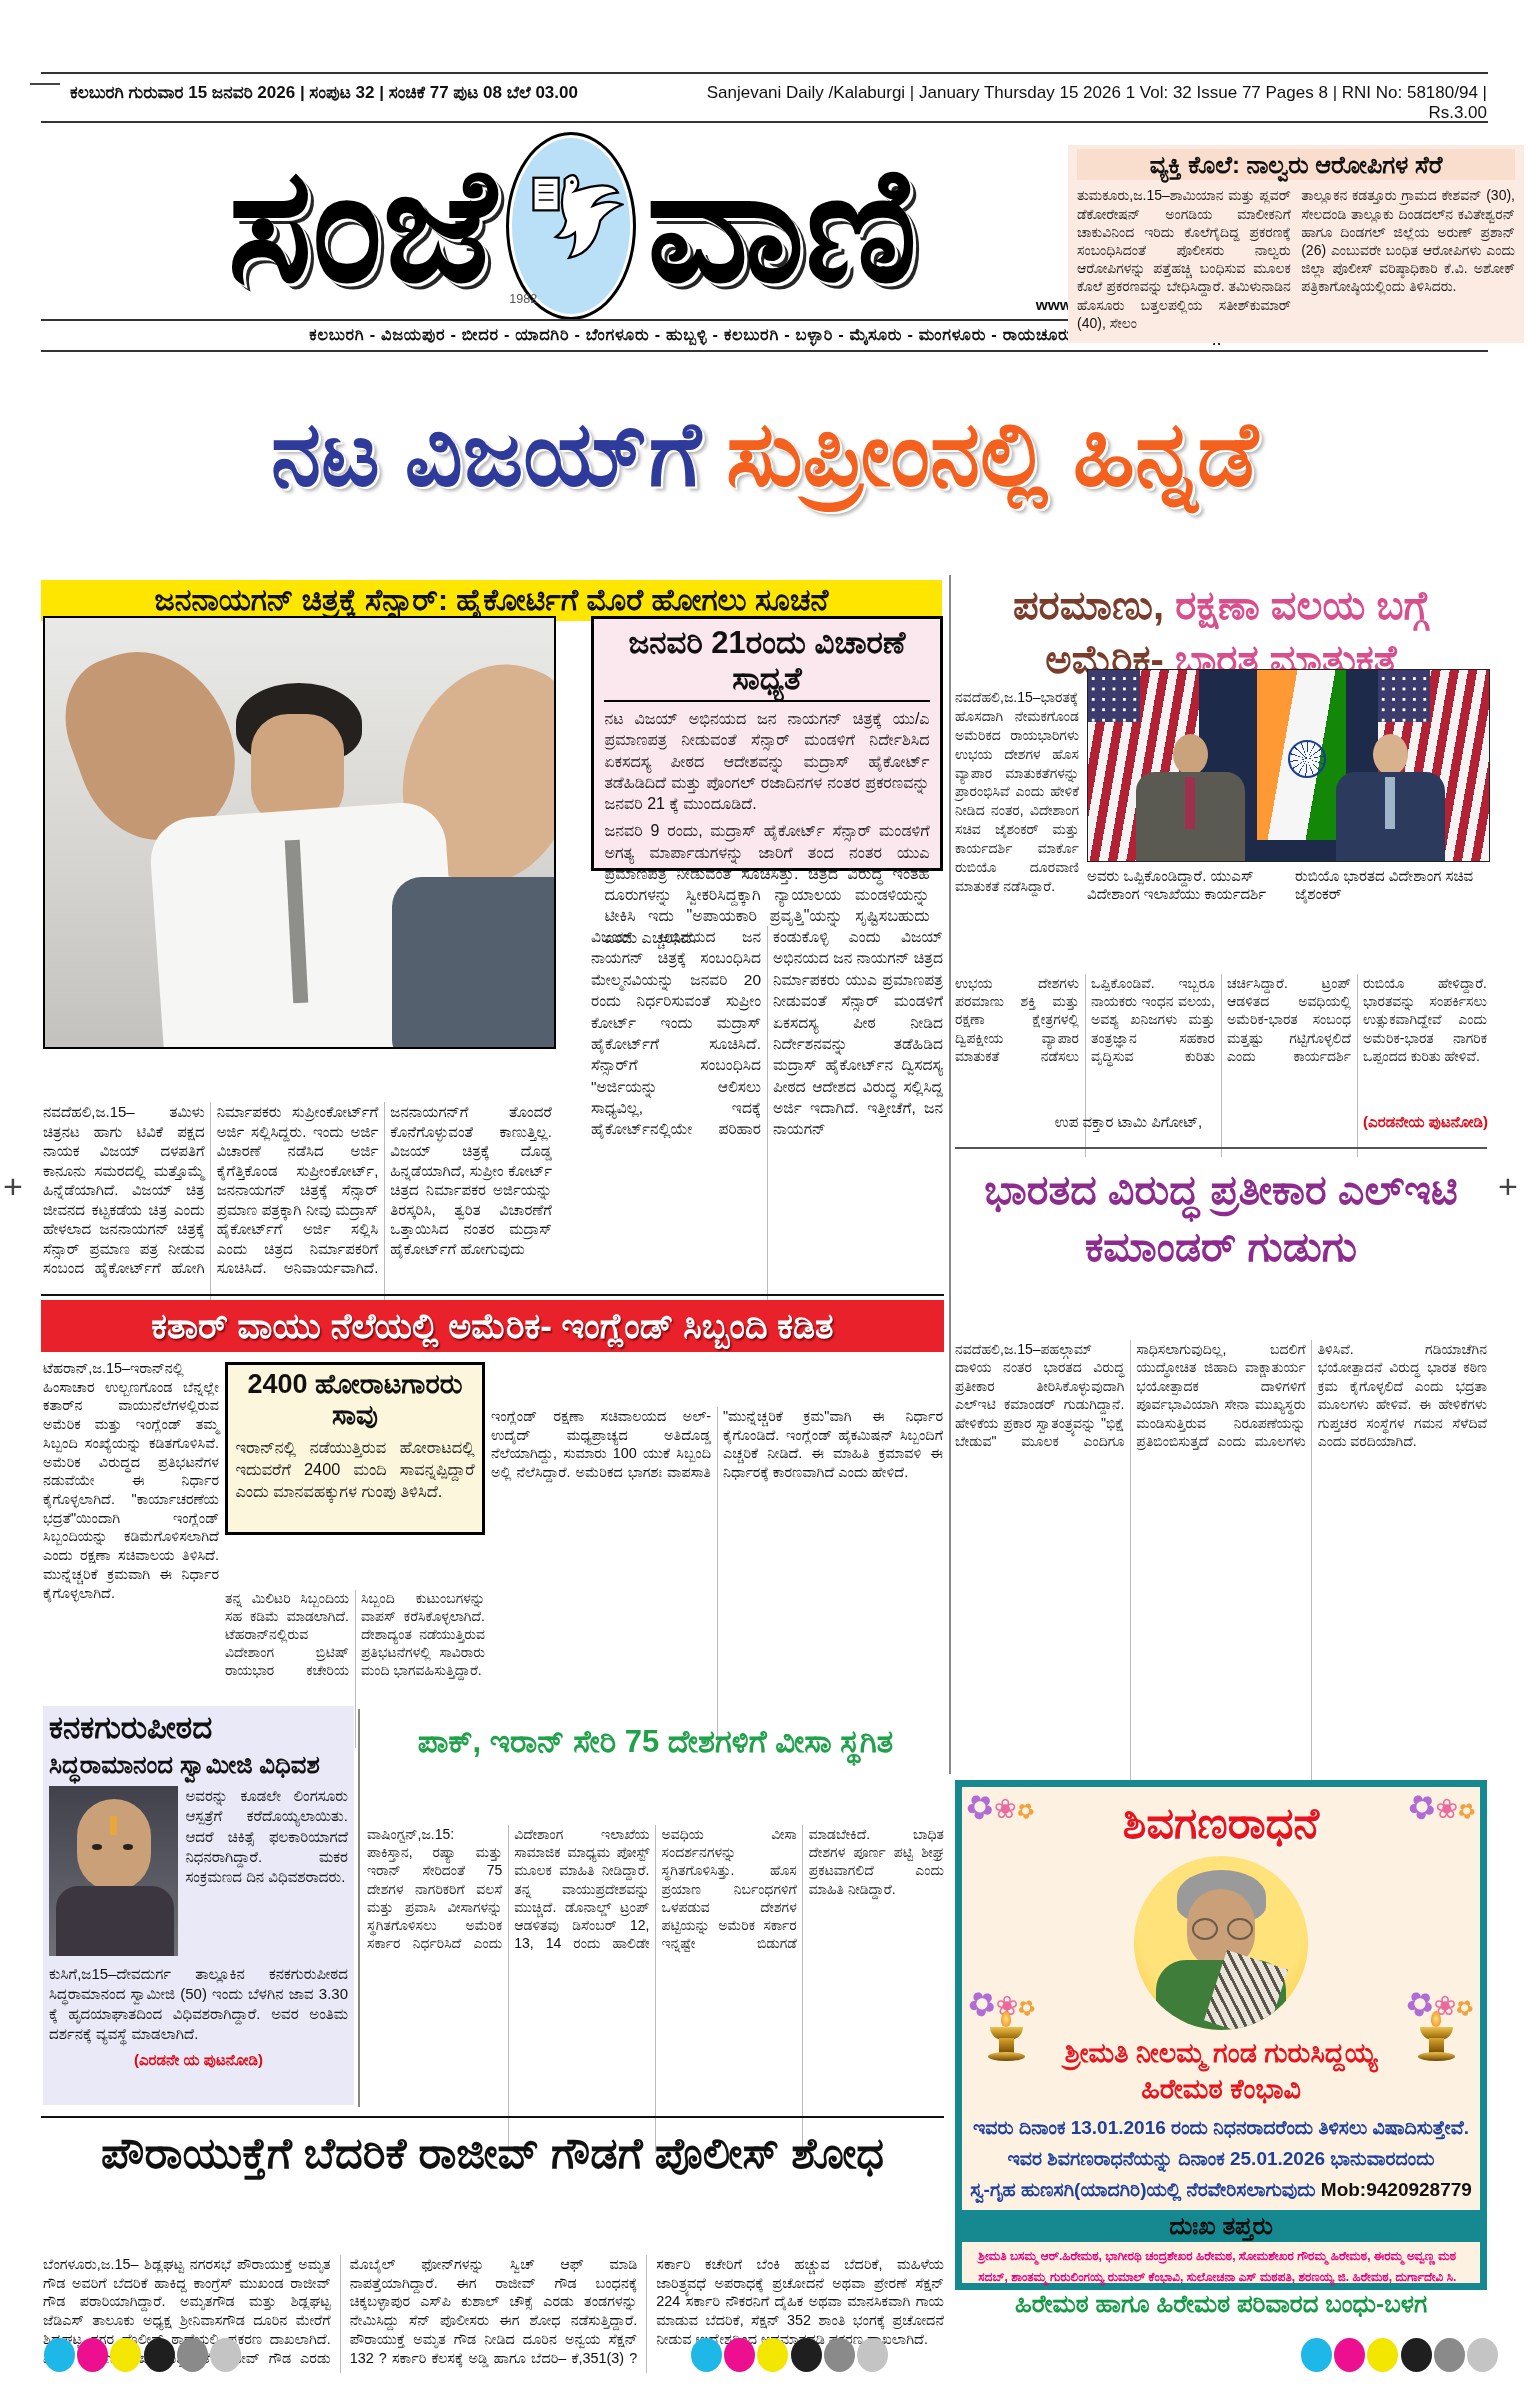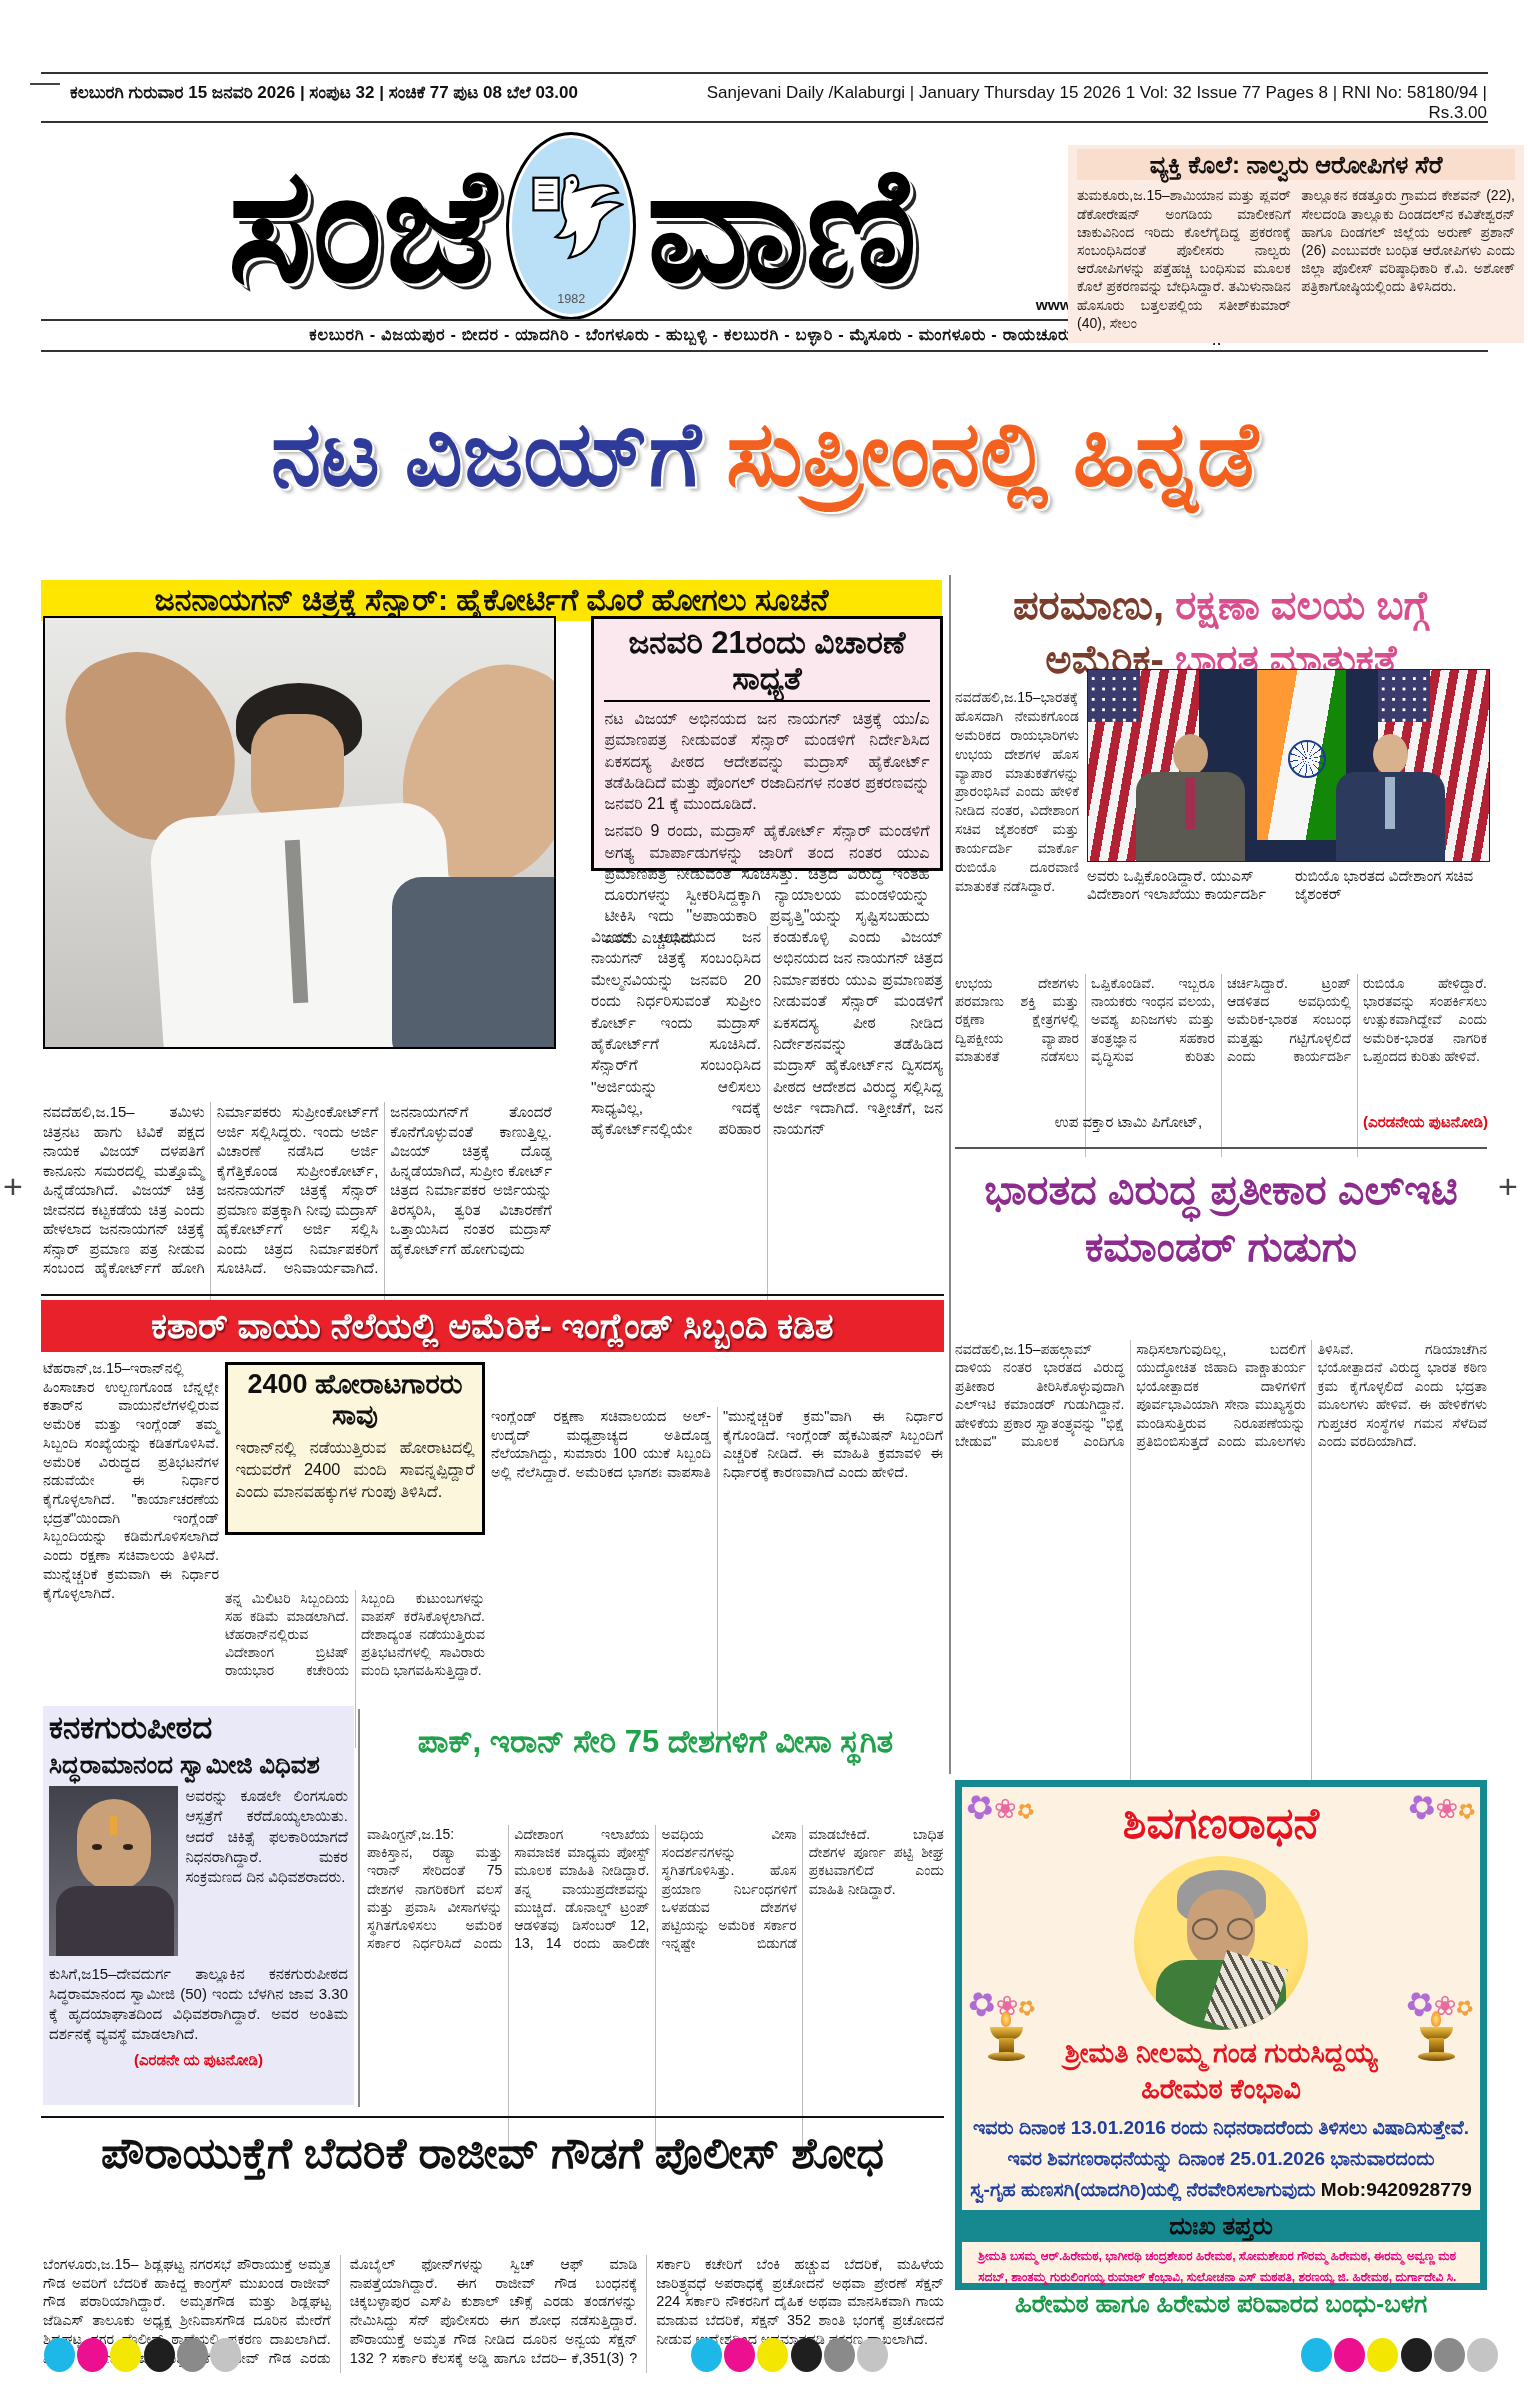--- a/index.html
+++ b/index.html
@@ -15,21 +15,21 @@
   #hdr-kn{left:70px;top:83px;font-size:17px;font-weight:bold;}
   #hdr-en{left:702px;top:83px;width:785px;text-align:right;font-size:17px;}
   #hdr-rule2{left:41px;top:121px;width:1447px;height:1.5px;}
   
   #masthead{left:81px;top:133px;width:983px;height:185px;display:flex;align-items:center;justify-content:center;gap:10.4px;}
   .mast-word{font-size:159px;line-height:1;font-weight:900;color:#000;
              text-shadow:3px 3px 0 #fff,6px 6px 0 rgba(0,0,0,.85);}
   #mast-logo{width:124px;height:182px;border-radius:50%;background:#b9e0f6;border:3.7px solid #000;
              box-shadow:inset 0 0 0 3px #fff;position:relative;flex:0 0 auto;}
   #mast-logo svg{position:absolute;left:10.4px;top:22px;}
-  #logo-year{position:absolute;bottom:10.4px;width:100%;text-align:center;font-size:12.6px;color:#555;}
+  #logo-year{position:absolute;bottom:10.4px;width:100%;font-size:12.6px;color:#555;}
   #contact-line{left:813px;top:296px;width:674px;text-align:right;font-size:15.5px;font-weight:bold;}
   #cities-rule1{left:41px;top:319px;width:1447px;height:1.5px;}
   #cities{left:41px;top:325px;width:1447px;text-align:center;font-size:16.3px;font-weight:bold;letter-spacing:0.7px;}
   #cities-rule2{left:41px;top:350px;width:1447px;height:1.5px;}
   
   #main-headline{left:30px;top:364px;width:1469px;text-align:center;font-size:90px;font-weight:900;
                  white-space:nowrap;line-height:2.0;}
   #main-headline .p1{color:#2f3b9b;} #main-headline .p2{color:#f4611e;}
   #main-headline span{text-shadow:2.2px 2.2px 0 #fff,4.4px 4.4px 3.7px #b5b5b5;}
   
@@ -183,21 +183,21 @@
   </div>
   <div class="abs" id="contact-line">www.sanjevani.com    gulbarga@sanjevani.com M: 9449871843</div>
   <div class="abs rule" id="cities-rule1"></div>
   <div class="abs" id="cities">ಕಲಬುರಗಿ - ವಿಜಯಪುರ - ಬೀದರ - ಯಾದಗಿರಿ - ಬೆಂಗಳೂರು - ಹುಬ್ಬಳ್ಳಿ - ಕಲಬುರಗಿ - ಬಳ್ಳಾರಿ - ಮೈಸೂರು - ಮಂಗಳೂರು - ರಾಯಚೂರು - ದಾವಣಗೆರೆ - ಶಿವಮೊಗ್ಗ</div>
   <div class="abs rule" id="cities-rule2"></div>
 
   <div class="abs" style="left:1068px;top:145px;width:456px;height:198px;background:#fcebe2;box-sizing:border-box;padding:4.4px 9px;">
     <div style="font-size:24px;font-weight:900;text-align:center;background:#f9ddcd;padding:1.5px 0;">ವ್ಯಕ್ತಿ ಕೊಲೆ: ನಾಲ್ವರು ಆರೋಪಿಗಳ ಸೆರೆ</div>
     <div style="display:flex;gap:10.4px;margin-top:6px;">
       <div class="just" style="width:50%;font-size:14px;line-height:1.3;">ತುಮಕೂರು,ಜ.15–ಶಾಮಿಯಾನ ಮತ್ತು ಪ್ಲವರ್ ಡೆಕೋರೇಷನ್ ಅಂಗಡಿಯ ಮಾಲೀಕನಿಗೆ ಚಾಕುವಿನಿಂದ ಇರಿದು ಕೊಲೆಗೈದಿದ್ದ ಪ್ರಕರಣಕ್ಕೆ ಸಂಬಂಧಿಸಿದಂತೆ ಪೊಲೀಸರು ನಾಲ್ವರು ಆರೋಪಿಗಳನ್ನು ಪತ್ತೆಹಚ್ಚಿ ಬಂಧಿಸುವ ಮೂಲಕ ಕೊಲೆ ಪ್ರಕರಣವನ್ನು ಬೇಧಿಸಿದ್ದಾರೆ. ತಮಿಳುನಾಡಿನ ಹೊಸೂರು ಬತ್ತಲಪಲ್ಲಿಯ ಸತೀಶ್‌ಕುಮಾರ್ (40), ಸೇಲಂ</div>
-      <div class="just" style="width:50%;font-size:14px;line-height:1.3;">ತಾಲ್ಲೂಕನ ಕಡತ್ತೂರು ಗ್ರಾಮದ ಕೇಶವನ್ (22), ಸೇಲದಂಡಿ ತಾಲ್ಲೂಕು ದಿಂಡದಲ್‌ನ ಕವಿತೇಶ್ವರನ್ ಹಾಗೂ ದಿಂಡಗಲ್ ಜಿಲ್ಲೆಯ ಅರುಣ್ ಪ್ರಶಾನ್ (26) ಎಂಬುವರೇ ಬಂಧಿತ ಆರೋಪಿಗಳು ಎಂದು ಜಿಲ್ಲಾ ಪೊಲೀಸ್ ವರಿಷ್ಠಾಧಿಕಾರಿ ಕೆ.ವಿ. ಅಶೋಕ್ ಪತ್ರಿಕಾಗೋಷ್ಠಿಯಲ್ಲಿಂದು ತಿಳಿಸಿದರು.</div>
+      <div class="just" style="width:50%;font-size:14px;line-height:1.3;">ತಾಲ್ಲೂಕನ ಕಡತ್ತೂರು ಗ್ರಾಮದ ಕೇಶವನ್ (30), ಸೇಲದಂಡಿ ತಾಲ್ಲೂಕು ದಿಂಡದಲ್‌ನ ಕವಿತೇಶ್ವರನ್ ಹಾಗೂ ದಿಂಡಗಲ್ ಜಿಲ್ಲೆಯ ಅರುಣ್ ಪ್ರಶಾನ್ (26) ಎಂಬುವರೇ ಬಂಧಿತ ಆರೋಪಿಗಳು ಎಂದು ಜಿಲ್ಲಾ ಪೊಲೀಸ್ ವರಿಷ್ಠಾಧಿಕಾರಿ ಕೆ.ವಿ. ಅಶೋಕ್ ಪತ್ರಿಕಾಗೋಷ್ಠಿಯಲ್ಲಿಂದು ತಿಳಿಸಿದರು.</div>
     </div>
   </div>
 
   <div class="abs" id="main-headline">
     <span class="p1">ನಟ ವಿಜಯ್‌ಗೆ </span><span class="p2">ಸುಪ್ರೀಂನಲ್ಲಿ ಹಿನ್ನಡೆ</span>
   </div>
 
   <div class="abs" id="sub-headline">ಜನನಾಯಗನ್ ಚಿತ್ರಕ್ಕೆ ಸೆನ್ಸಾರ್: ಹೈಕೋರ್ಟಿಗೆ ಮೊರೆ ಹೋಗಲು ಸೂಚನೆ</div>
 
   <div class="abs vdiv" id="vdiv1"></div>

